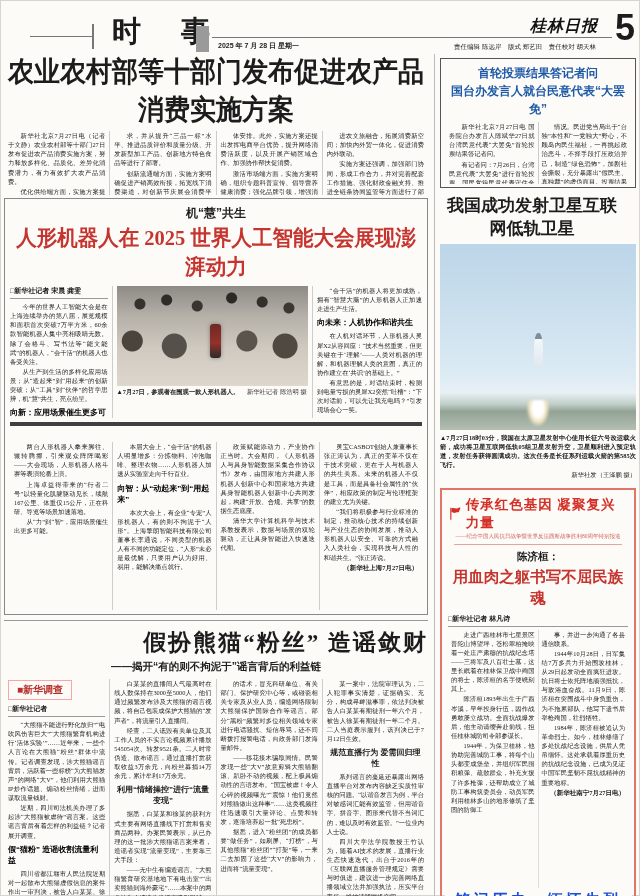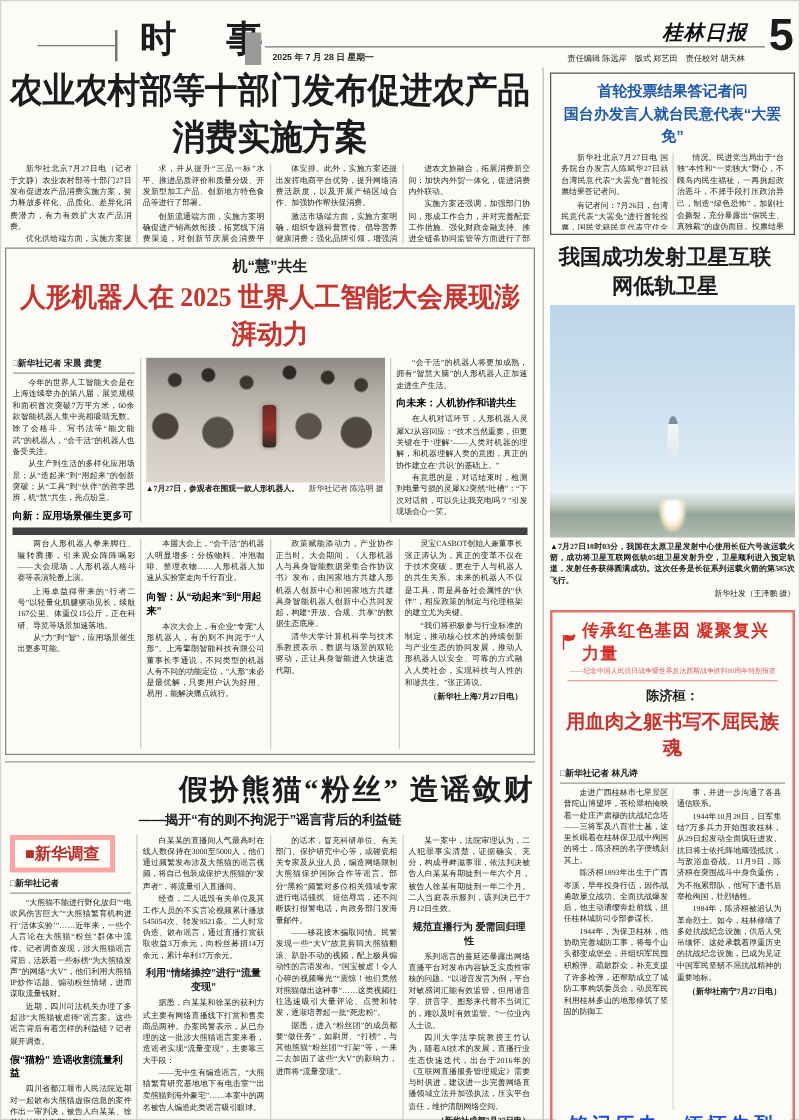--- a/index.html
+++ b/index.html
@@ -60,32 +60,32 @@
     radial-gradient(circle at 90% 22%,#3c372f 0 5px,transparent 6px),
     radial-gradient(circle at 8% 55%,#4a443c 0 10px,transparent 11px),
     radial-gradient(circle at 30% 60%,#55504a 0 12px,transparent 13px),
     radial-gradient(circle at 88% 60%,#4f4941 0 12px,transparent 13px),
     radial-gradient(circle at 68% 55%,#5a544c 0 10px,transparent 11px),
     linear-gradient(180deg,#8e8a85 0%,#b5b0a8 30%,#cfc9c0 62%,#ddd7cd 100%);}
   .robot-fig{position:absolute;left:49%;top:38%;width:11px;height:34px;border-radius:3px;
     background:linear-gradient(#6e2824,#93322b 55%,#2d2b2a);box-shadow:0 0 4px rgba(0,0,0,.35);}
   .photo-cap{font-size:6.3px;font-weight:bold;margin-top:2px;line-height:1.35;}
   .photo-credit{font-weight:normal;color:#333;margin-left:6px;}
-  .robot-row2{display:flex;height:168px;margin-top:4px;border-top:6px solid #404040;padding-top:3px;}
+  .robot-row2{display:flex;height:168px;margin-top:4px;border-top:4px solid #404040;padding-top:16px;}
   .robot-row2>div{width:25%;padding:0 4px;overflow:hidden;}
   .robot-row2>div+div{border-left:1px solid #ccc;}
   
   .panda{margin-top:5px;border-top:1px solid #999;padding-top:3px;}
   .panda h2{margin:3px 0 2px 0;text-align:right;font-weight:700;font-size:23px;
             letter-spacing:2px;}
   .panda .subtitle{text-align:center;font-family:"Liberation Sans",sans-serif;
             font-weight:bold;font-size:10.5px;margin-bottom:5px;}
   .panda .flexcols{height:238px;}
-  .label-box{display:inline-block;border:4px solid #fca5a5;color:#b8302a;font-weight:900;
-             font-family:Liberation Sans, sans-serif;font-size:13px;
+  .label-box{display:inline-block;border:1px solid #fca5a5;color:#b8302a;font-weight:900;
+             font-family:Liberation Sans, sans-serif;font-size:10px;
              padding:2px 8px;margin-bottom:4px;}
   .subhead-c{font-size:8px;font-weight:900;text-align:center;margin:4px 0 3px 0;
              font-family:"Liberation Sans",sans-serif;}
   
   .tw-box{border:1px solid #555;padding:5px 5px 3px 5px;margin-top:4px;}
   .tw-h{text-align:center;color:#1e5aa7;font-family:"Liberation Sans",sans-serif;
         font-weight:900;font-size:12px;line-height:1.5;}
   .tw-cols{display:flex;margin-top:4px;height:62px;overflow:hidden;}
   .tw-cols>div{flex:1;padding:0 3px;overflow:hidden;}
   .tw-cols>div+div{border-left:1px solid #ccc;}

